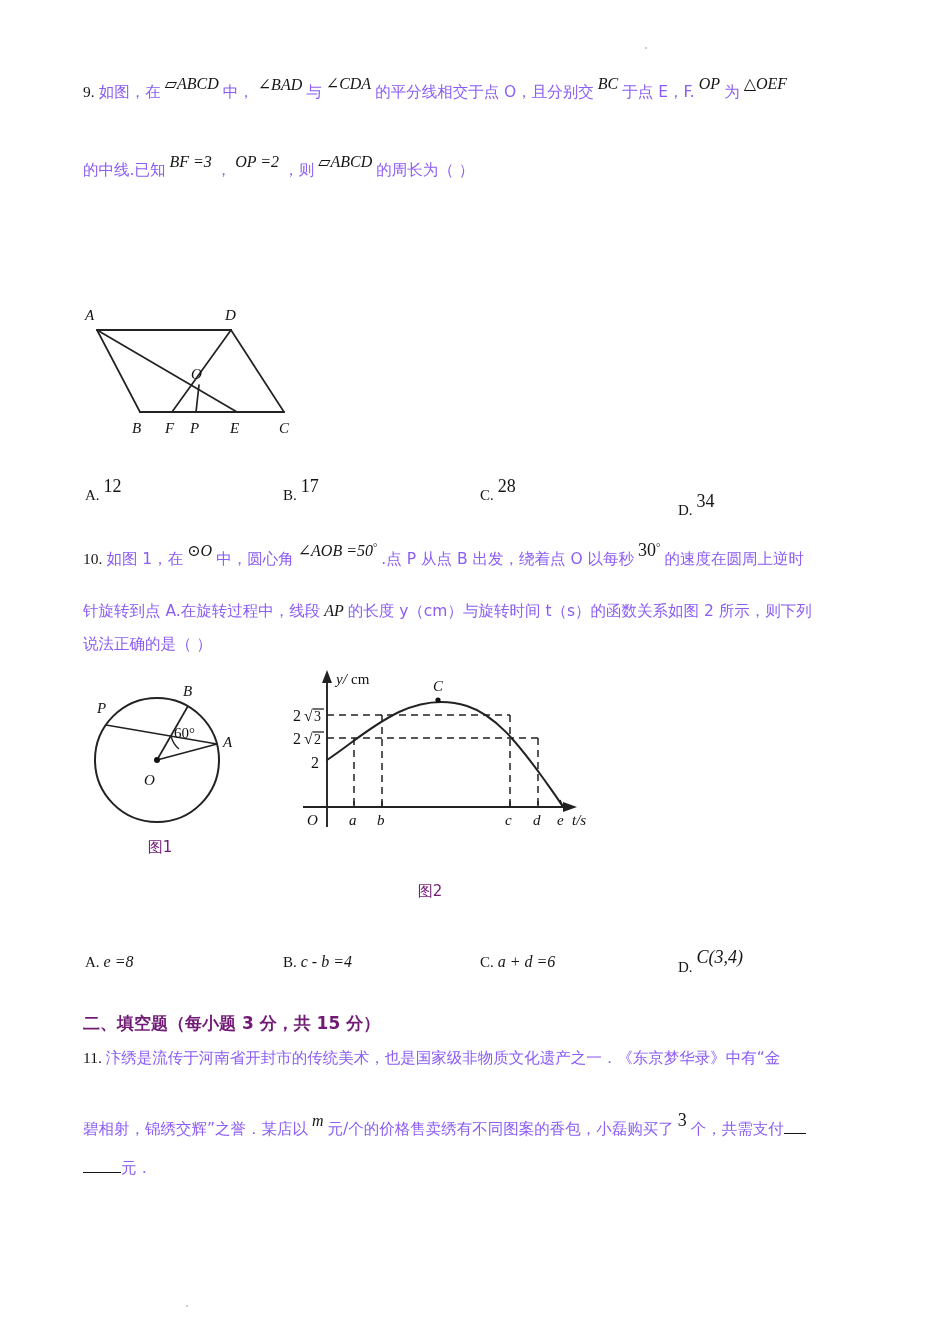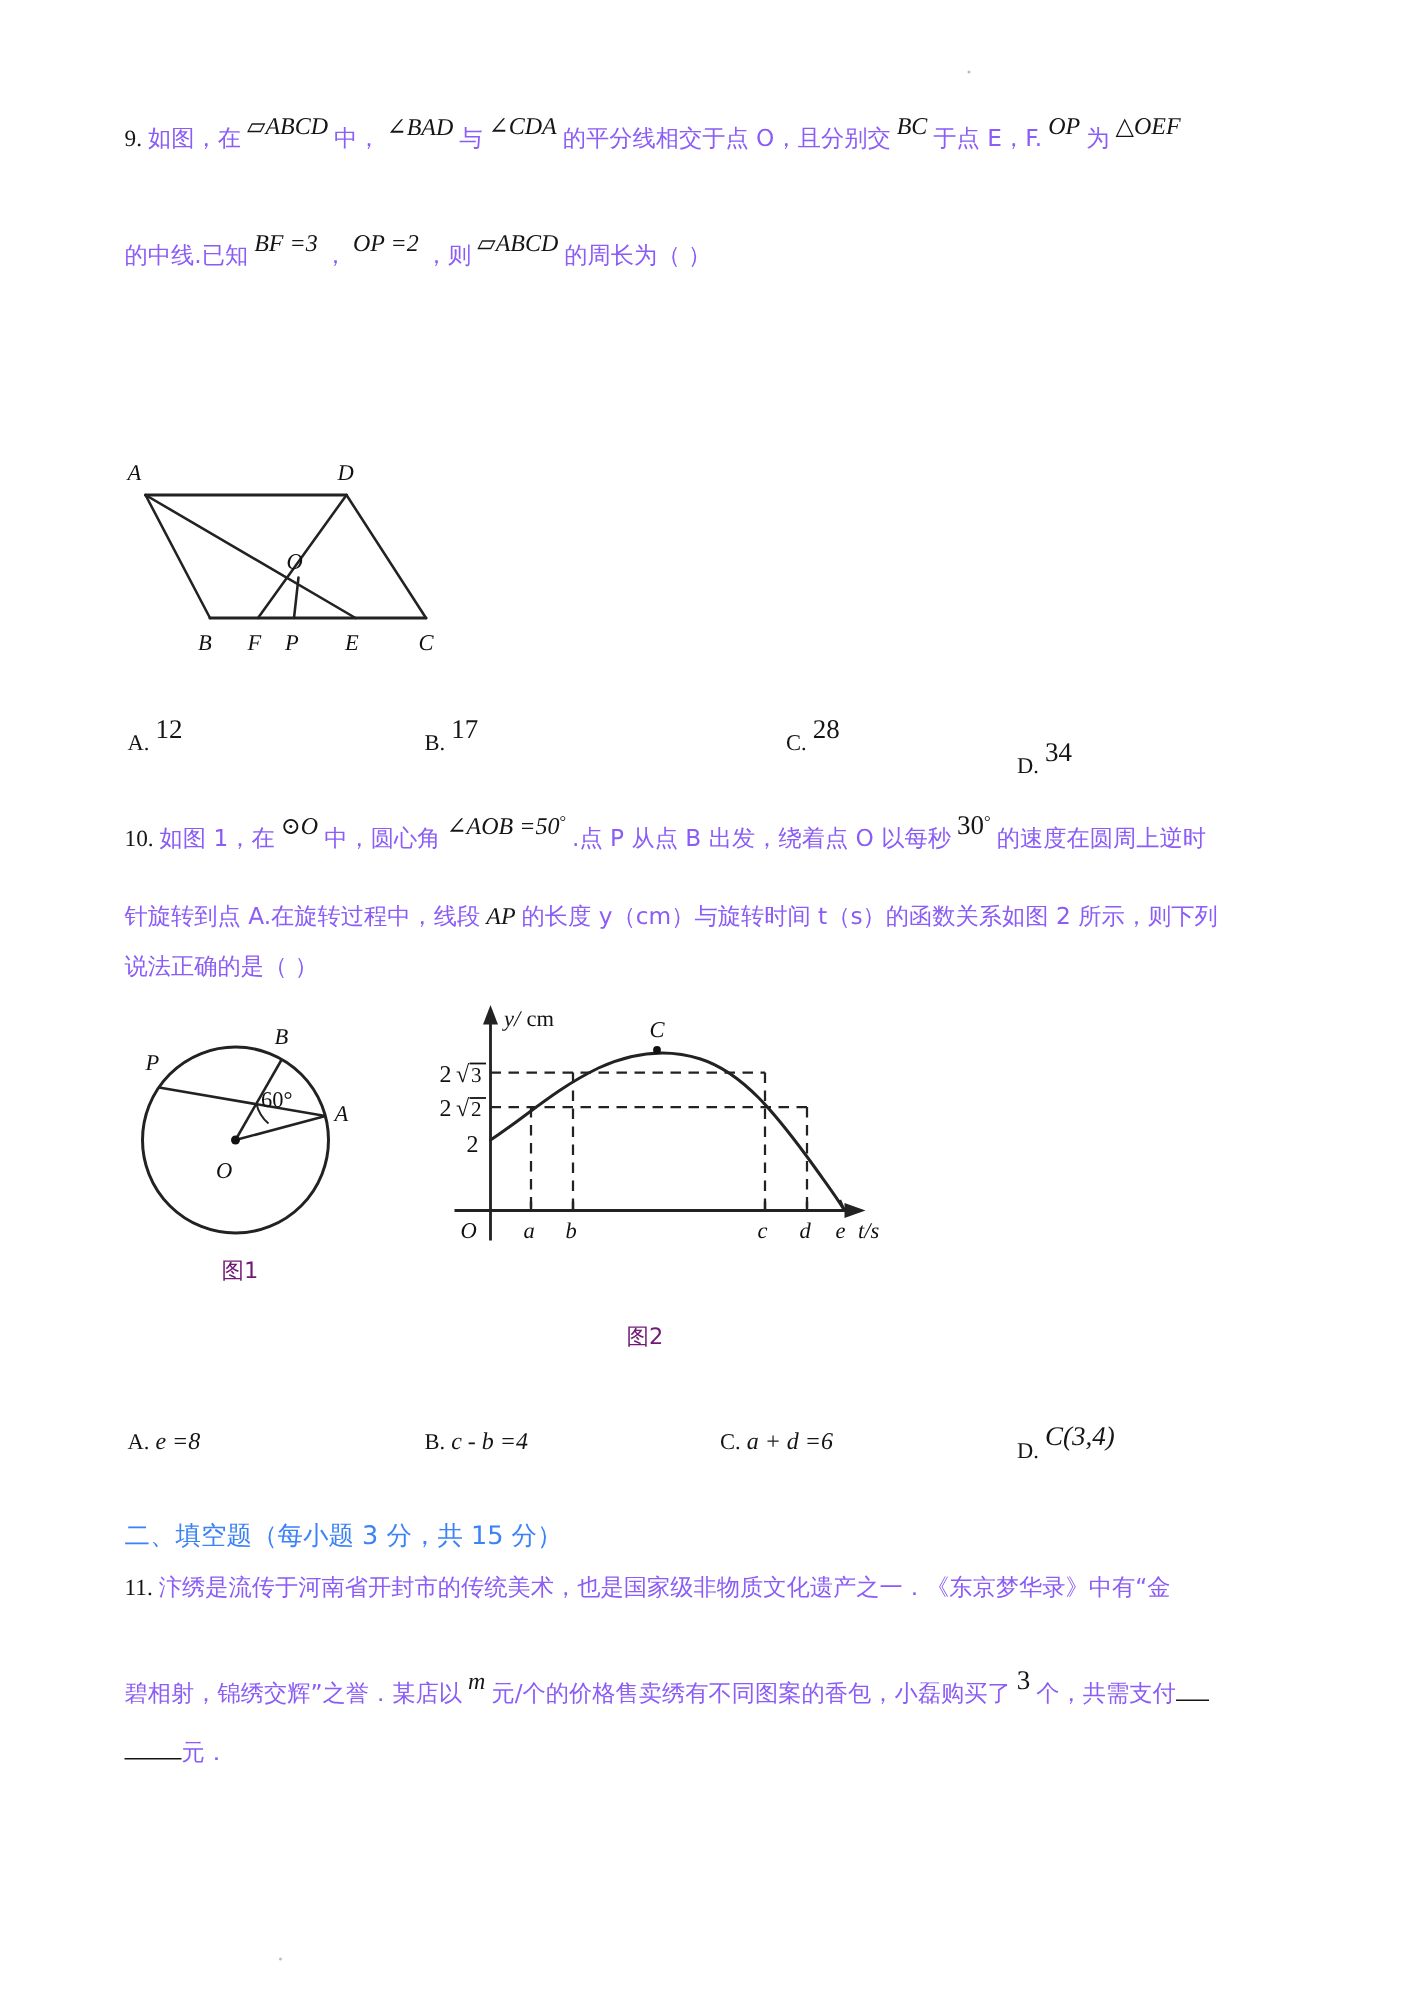--- a/index.html
+++ b/index.html
@@ -45,23 +45,23 @@
     color: #151515;
     white-space: nowrap;
   }
   .qnum {
     font-family: "Liberation Serif", "DejaVu Serif", serif;
     font-size: 15.5px;
     color: #151515;
   }
   .sec-head {
     font-family: "DejaVu Sans", "Liberation Sans", sans-serif;
-    font-weight: normal;
+    font-weight: bold;
     font-size: 17px;
-    color: #3b82f6;
+    color: #701a75;
     white-space: nowrap;
   }
   .opt-letter {
     font-family: "Liberation Serif", "DejaVu Serif", serif;
     font-size: 15px;
     color: #151515;
   }
   .raised {
     position: relative;
     top: -8px;
@@ -166,21 +166,21 @@
   </div>
 
   <div class="block" style="left:85px; top:484px;">
     <span class="opt-letter">A.</span>
     <span class="mn raised">12</span>
   </div>
   <div class="block" style="left:283px; top:484px;">
     <span class="opt-letter">B.</span>
     <span class="mn raised">17</span>
   </div>
-  <div class="block" style="left:480px; top:484px;margin-left:44px;">
+  <div class="block" style="left:480px; top:484px;">
     <span class="opt-letter">C.</span>
     <span class="mn raised">28</span>
   </div>
   <div class="block" style="left:678px; top:499px;">
     <span class="opt-letter">D.</span>
     <span class="mn raised">34</span>
   </div>
 
   <div class="block" style="left:83px; top:548px;">
     <span class="qnum">10.</span>

